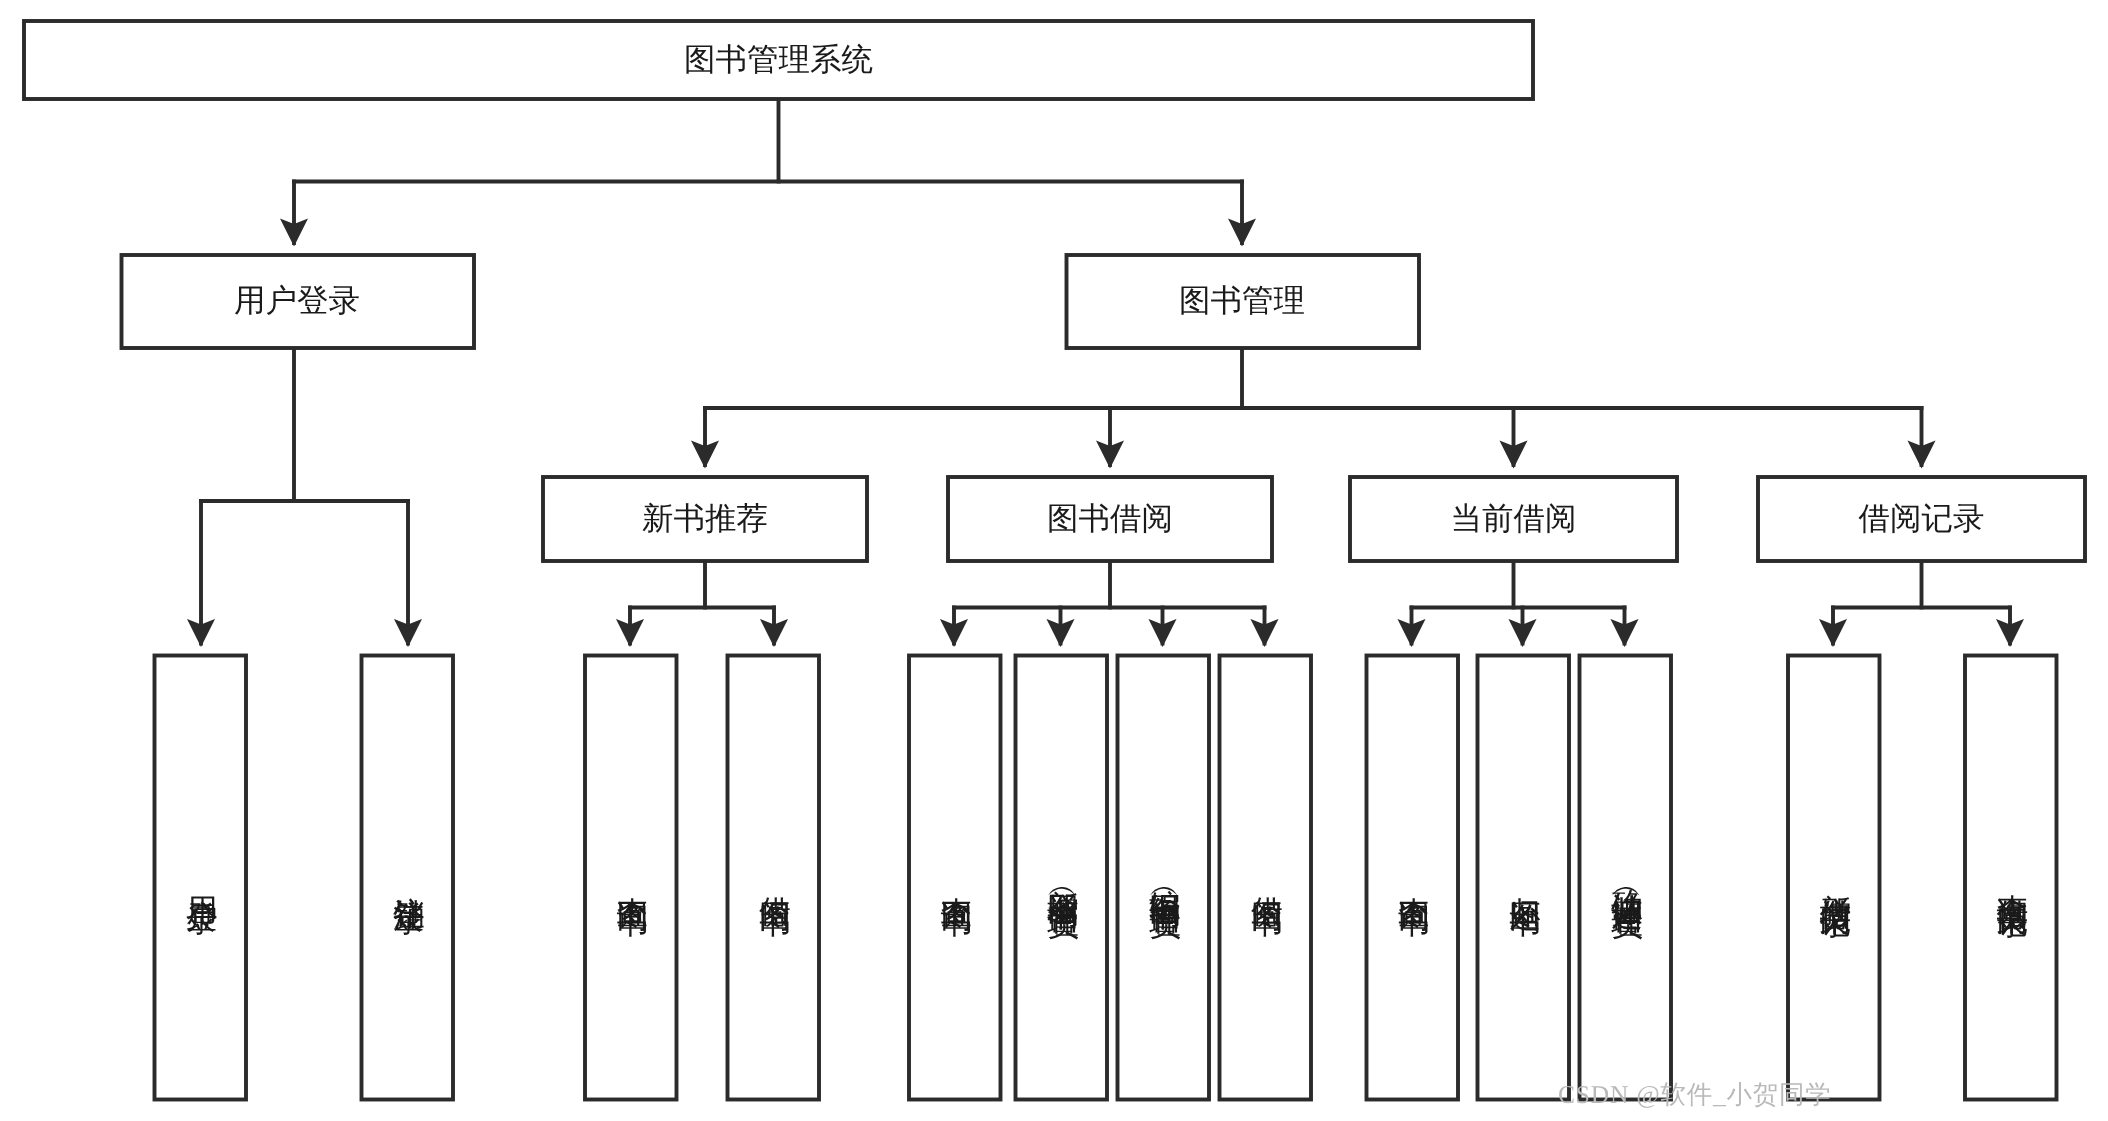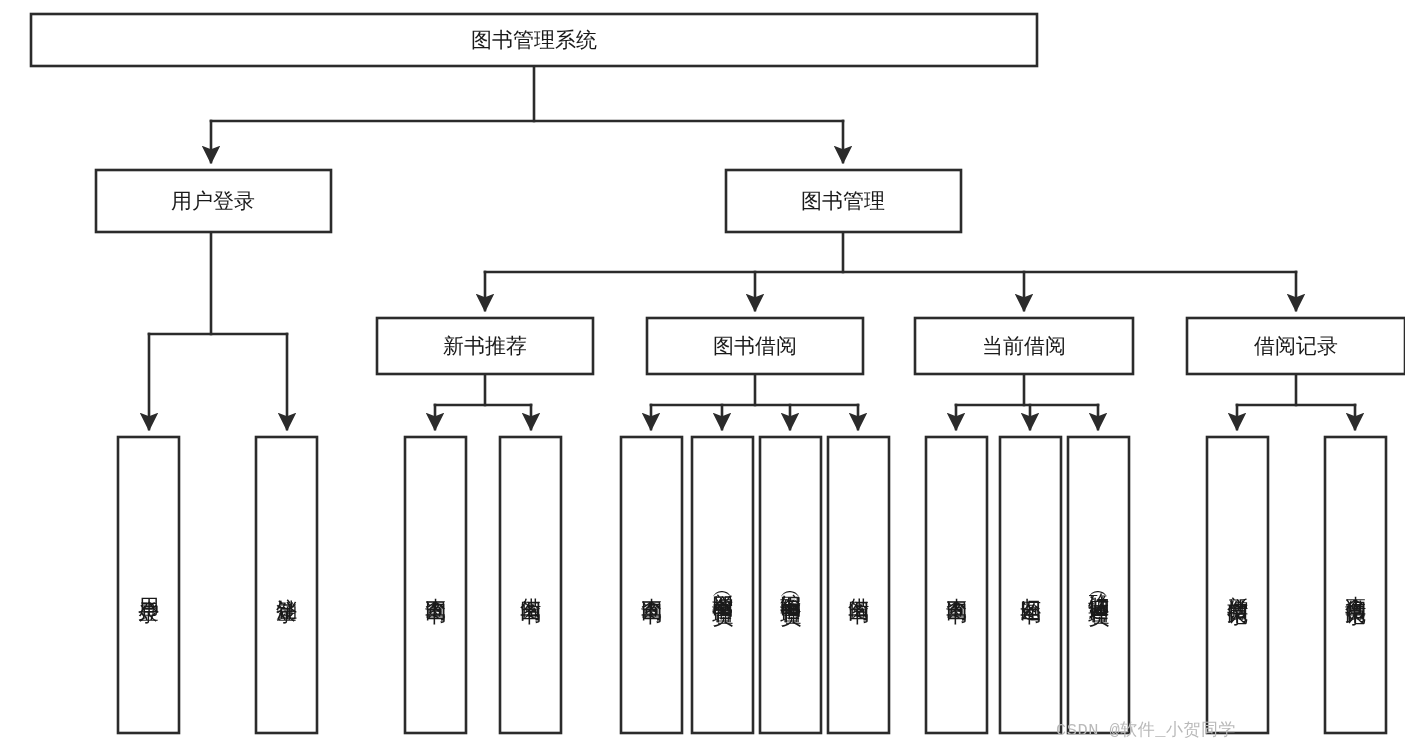--- a/index.html
+++ b/index.html
@@ -11,21 +11,20 @@
     width: 1405px;
     height: 747px;
     font-family: "Liberation Sans", "DejaVu Sans", sans-serif;
     overflow: hidden;
   }
   #diagram-root {
     position: relative;
     width: 1229px;
     height: 747px;
     background: #ffffff;
-    margin-left: 15px;
   }
   svg.flow {
     position: absolute;
     left: 0;
     top: 0;
     width: 1405px;
     height: 747px;
   }
   .node-box {
     fill: #ffffff;
@@ -69,21 +68,21 @@
     display: flex;
     align-items: center;
     justify-content: center;
     white-space: nowrap;
     pointer-events: none;
   }
   .watermark {
     position: absolute;
     right: 8px;
     bottom: 6px;
-    font-family: Liberation Mono, monospace;
+    font-family: Liberation Serif, serif;
     font-size: 17px;
     color: #b9b9b9;
     letter-spacing: 0.5px;
     white-space: nowrap;
   }
 </style>
 </head>
 <body>
 
 <div id="diagram-root">

